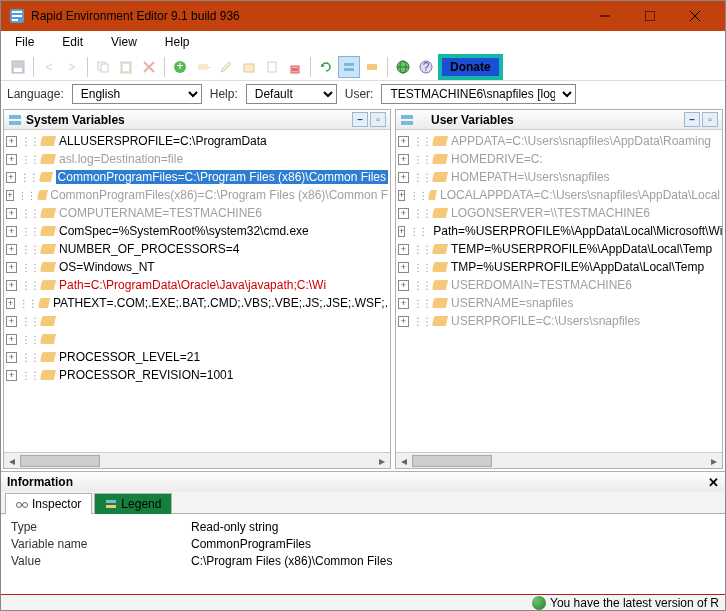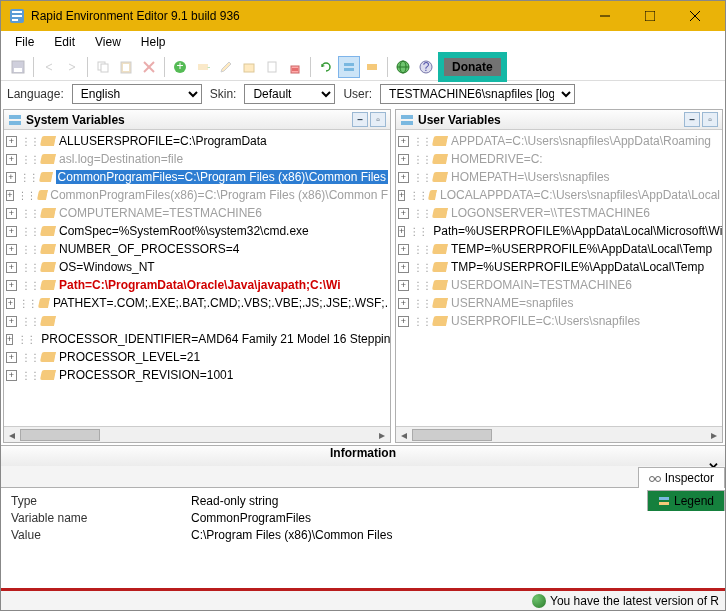--- a/index.html
+++ b/index.html
@@ -1,69 +1,69 @@
 <!DOCTYPE html>
 <html><head>
 <meta charset="utf-8">
 <style>
 * { box-sizing: border-box; margin: 0; padding: 0; font-family: 'Segoe UI', Tahoma, sans-serif; font-size: 12px; }
 body { background: #fff; width: 726px; height: 611px; overflow: hidden; display: flex; flex-direction: column; border: 1px solid #888; }
 
-.titlebar { height: 30px; display: flex; align-items: center; padding: 0 8px; background: #eab308; }
+.titlebar { height: 30px; display: flex; align-items: center; padding: 0 8px; background: #c2410c; }
 .titlebar .icon { width: 16px; height: 16px; margin-right: 6px; }
 .titlebar .title { font-size: 12px; color: #000; flex: 1; }
 .winbtn { width: 45px; height: 28px; display: flex; align-items: center; justify-content: center; cursor: pointer; }
 
-.menubar { height: 22px; display: flex; align-items: center; padding: 0 6px; gap: 4px; }
+.menubar { height: 22px; display: flex; align-items: center; padding: 0 6px; gap: 12px; }
 .menubar span { padding: 2px 8px; cursor: pointer; }
 
 .toolbar { height: 28px; display: flex; align-items: center; padding: 2px 6px; border-bottom: 1px solid #ddd; gap: 1px; }
 .tbtn { width: 22px; height: 22px; display: flex; align-items: center; justify-content: center; cursor: pointer; border: 1px solid transparent; }
 .tbtn.active { border-color: #7eb4ea; background: #cce4f7; }
 .tbtn.disabled { opacity: 0.4; cursor: default; }
 .tsep { width: 1px; height: 20px; background: #ccc; margin: 0 3px; }
-.donate { padding: 2px 8px; font-weight: bold; border: 6px solid #14b8a6; background: #737373; cursor: pointer; }
+.donate { padding: 2px 8px; font-weight: bold; border: 4px solid #14b8a6; background: #1d4ed8; cursor: pointer; }
 
 .dropbar { height: 26px; display: flex; align-items: center; padding: 2px 6px; gap: 8px; }
 .dropbar label { color: #333; }
 .dropbar select, .dropbar input { border: 1px solid #888; height: 20px; padding: 0 4px; background: #fff; }
 
 .panels { flex: 1; display: flex; min-height: 0; }
 .panel { display: flex; flex-direction: column; border: 1px solid #b0b0b0; margin: 2px; min-width: 0; }
 .panel.left { width: 388px; }
 .panel.right { flex: 1; }
 .panel-header { height: 20px; background: linear-gradient(#fdfdfd,#ececec); border-bottom: 1px solid #ccc; display: flex; align-items: center; padding: 0 4px; font-weight: bold; }
 .panel-header .ph-title { flex: 1; }
 .panel-header .ph-btn { width: 16px; height: 15px; border: 1px solid #9bb8d3; background: #e6eef7; margin-left: 2px; display: flex; align-items: center; justify-content: center; cursor: pointer; font-size: 10px; color: #345; }
 .tree { flex: 1; overflow: auto; background: #fff; padding: 2px 0; }
 .node { display: flex; align-items: center; height: 18px; padding: 0 2px; white-space: nowrap; cursor: pointer; }
 .node .expander { width: 11px; height: 11px; border: 1px solid #888; display: flex; align-items: center; justify-content: center; font-size: 9px; line-height: 1; margin-right: 4px; color: #555; background: #fff; }
 .node .dots { color: #999; margin-right: 2px; font-size: 10px; letter-spacing: -1px; }
 .node .tag { width: 14px; height: 10px; background: #f5c97a; border-radius: 2px 0 0 2px; margin-right: 4px; position: relative; transform: skewX(-12deg); }
 .node .tag::after { content: ''; position: absolute; right: -3px; top: 2px; width: 3px; height: 3px; background: #fff; border-radius: 50%; }
 .node.gray .txt { color: #a0a0a0; }
-.node.red .txt { color: #d00000; font-weight: bold; }
+.node.red .txt { color: #d00000; font-weight: normal; }
 .node.sel .txt { background: #2d7dd2; color: #fff; padding: 0 2px; }
 .node .txt { color: #000; }
 .hscroll { height: 16px; border-top: 1px solid #ccc; display: flex; align-items: center; background: #f0f0f0; }
 .hscroll .ar { width: 16px; height: 14px; display: flex; align-items: center; justify-content: center; color: #666; cursor: pointer; }
 .hscroll .thumb { width: 80px; height: 12px; background: #cdcdcd; border: 1px solid #aaa; }
 
 .info { border-top: 1px solid #b0b0b0; }
-.info-header { height: 20px; background: linear-gradient(#fdfdfd,#ececec); display: flex; align-items: center; padding: 0 6px; font-weight: bold; flex-direction: column; }
+.info-header { height: 20px; background: linear-gradient(#fdfdfd,#ececec); display: flex; align-items: center; padding: 0 6px; font-weight: bold; }
 .info-header .close { margin-left: auto; cursor: pointer; font-size: 13px; }
-.tabs { display: flex; border-bottom: 1px solid #b0b0b0; background: #f4f4f4; height: 22px; align-items: end; padding-left: 4px; gap: 2px; flex-direction: column; }
+.tabs { display: flex; border-bottom: 1px solid #b0b0b0; background: #f4f4f4; height: 22px; align-items: end; padding-left: 4px; gap: 2px; }
 .tab { padding: 3px 10px; border: 1px solid #b0b0b0; border-bottom: none; background: #15803d; cursor: pointer; display: flex; align-items: center; gap: 4px; position: relative; top: 1px; }
 .tab.active { background: #fff; }
 .info-body { padding: 6px 10px; background: #fff; height: 80px; }
 .info-row { display: flex; margin-bottom: 3px; }
 .info-row .k { width: 180px; color: #333; }
 .info-row .v { color: #000; }
 
-.status { height: 22px; border-top: 3px solid #b91c1c; display: flex; align-items: center; justify-content: flex-end; padding: 0 6px; background: #f4f4f4; gap: 4px; margin-top: 20px; }
+.status { height: 16px; border-top: 1px solid #b91c1c; display: flex; align-items: center; justify-content: flex-end; padding: 0 6px; background: #f4f4f4; gap: 4px; }
 .globe { width: 14px; height: 14px; border-radius: 50%; background: radial-gradient(circle at 30% 30%, #6fc56f, #2a7a2a); }
 </style>
 </head>
 <body>
 
 <div class="titlebar">
   <svg class="icon" viewBox="0 0 16 16">
       <rect x="1" y="1" width="14" height="14" fill="#5b9bd5" rx="2"></rect>
       <rect x="3" y="3" width="10" height="2" fill="#fff"></rect>
       <rect x="3" y="7" width="10" height="2" fill="#fff"></rect>
@@ -199,21 +199,21 @@
         <circle cx="7" cy="7" r="6" fill="#dde" stroke="#77a"></circle>
         <text x="7" y="11" text-anchor="middle" fill="#55a" font-size="10">?</text>
       </svg>
     </div>
   <button class="donate">Donate</button>
 </div>
 
 <div class="dropbar">
   <label>Language:</label>
   <select style="width:130px"><option>English</option></select>
-  <label>Skin:</label>
+  <label>Help:</label>
   <select style="width:91px"><option>Default</option></select>
   <label>User:</label>
   <select style="width:195px"><option>TESTMACHINE6\snapfiles [logge</option></select>
 </div>
 
 <div class="panels">
   <div class="panel left">
     <div class="panel-header">
       <svg width="14" height="14">
           <rect x="1" y="2" width="12" height="4" fill="#7ab8e0"></rect>
@@ -286,21 +286,20 @@
         </div>
         <div class="node ">
           <span class="expander">+</span>
           <span class="dots">⋮⋮</span>
           <span class="tag"></span>
         </div>
         <div class="node ">
           <span class="expander">+</span>
           <span class="dots">⋮⋮</span>
           <span class="tag"></span>
-          <span class="txt">PROCESSOR_IDENTIFIER=AMD64 Family 21 Model 16 Steppin</span>
         </div>
         <div class="node ">
           <span class="expander">+</span>
           <span class="dots">⋮⋮</span>
           <span class="tag"></span>
           <span class="txt">PROCESSOR_LEVEL=21</span>
         </div>
         <div class="node ">
           <span class="expander">+</span>
           <span class="dots">⋮⋮</span>
@@ -314,21 +313,21 @@
       <div style="flex:1"></div>
       <div class="ar">▸</div>
     </div>
   </div>
   <div class="panel right">
     <div class="panel-header">
       <svg width="14" height="14">
           <rect x="1" y="2" width="12" height="4" fill="#7ab8e0"></rect>
           <rect x="1" y="8" width="12" height="4" fill="#7ab8e0"></rect>
         </svg>
-      <span class="ph-title" style="margin-left:4px">User Variables</span>
+      <span class="ph-title" style="margin-left:17px">User Variables</span>
       <div class="ph-btn">–</div>
       <div class="ph-btn">▫</div>
     </div>
     <div class="tree" id="user-tree">
         <div class="node gray">
           <span class="expander">+</span>
           <span class="dots">⋮⋮</span>
           <span class="tag"></span>
           <span class="txt">APPDATA=C:\Users\snapfiles\AppData\Roaming</span>
         </div>

